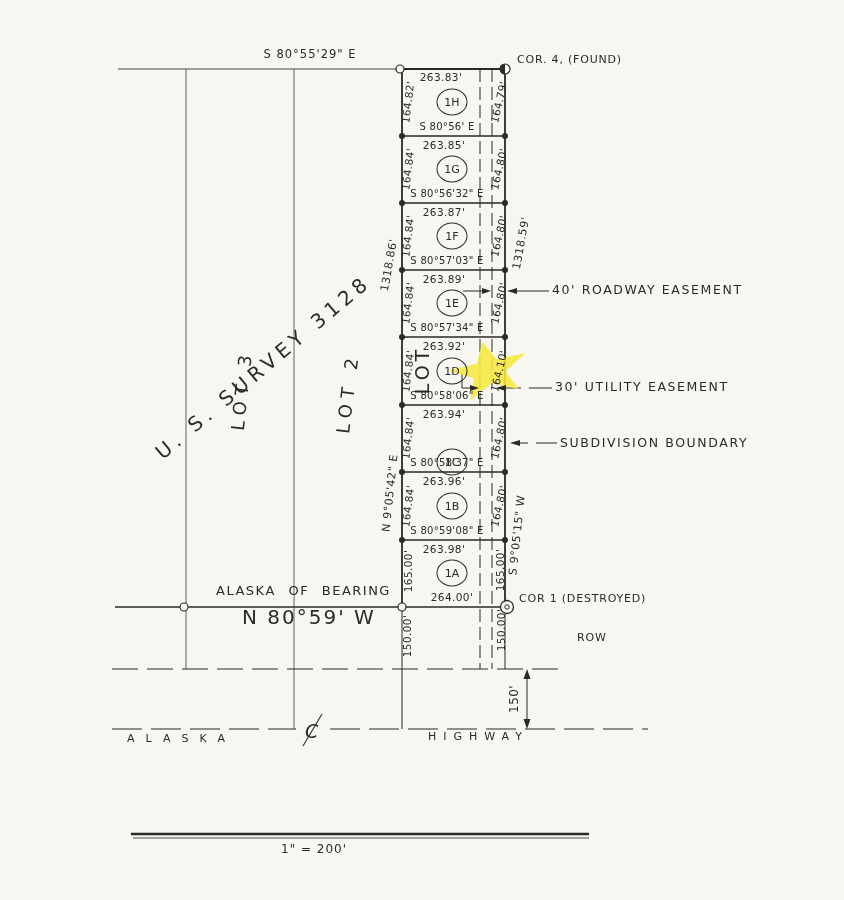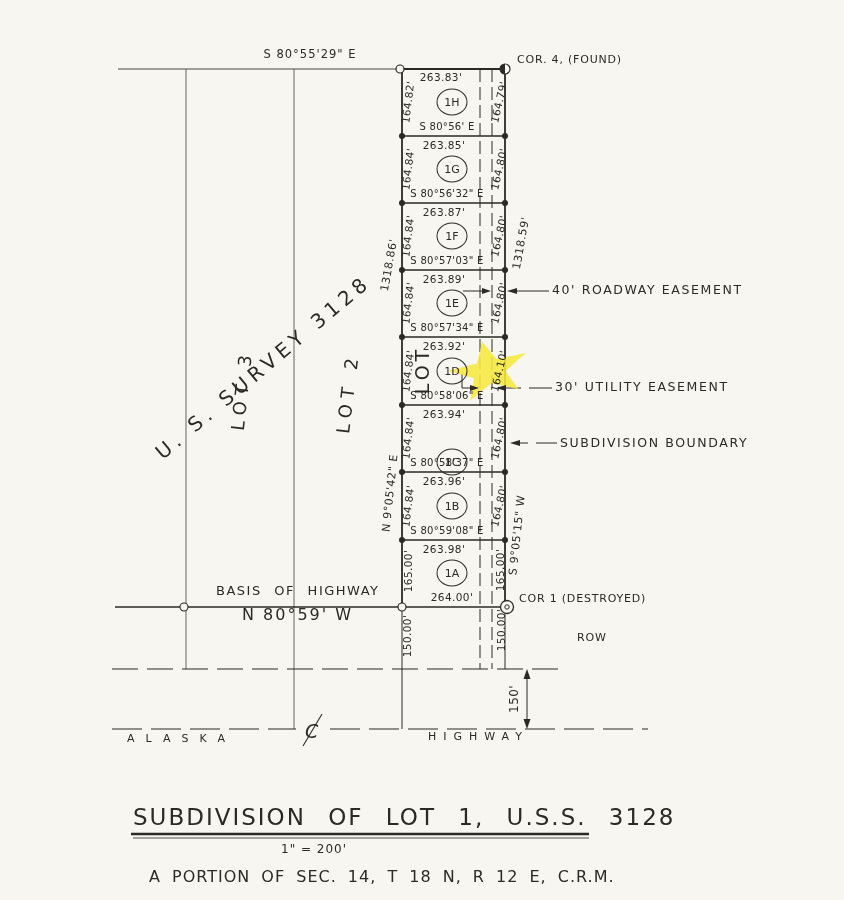--- a/index.html
+++ b/index.html
@@ -24,21 +24,21 @@
   .survey{font-size:20px;letter-spacing:5px;}
   .lotid{position:absolute;width:29px;height:25px;border:1.4px solid #2b2a25;border-radius:50%;
          display:flex;align-items:center;justify-content:center;font-size:11px;
          transform:translate(-50%,-50%);background:transparent;}
   .road{font-size:11px;letter-spacing:11px;}
   .title{font-size:23px;letter-spacing:2px;word-spacing:13px;}
   .scale{font-size:12px;letter-spacing:1px;}
   .portion{font-size:16px;letter-spacing:1px;word-spacing:5px;}
   .wmark{font-size:25px;letter-spacing:2px;color:rgba(105,103,100,.62);}
   .basis{font-size:13px;letter-spacing:1.5px;word-spacing:7px;}
-  .basisval{font-size:16px;letter-spacing:2px;}
+  .basisval{font-size:20px;letter-spacing:2px;}
 </style>
 </head>
 <body>
 
 <div id="canvas">
 
   <svg id="linework" width="844" height="900" viewBox="0 0 844 900">
     <g stroke="#2b2a25" fill="none">
 
       <path d="M186,69 L186,669" stroke="#55534c" stroke-width="0.9"></path>
@@ -186,27 +186,25 @@
   <div class="lbl survey r40" style="left:263px;top:367px">U. S. SURVEY 3128</div>
   <div class="lbl ctxlot r84" style="left:242px;top:390px">LOT 3</div>
   <div class="lbl ctxlot r83" style="left:348px;top:393px">LOT 2</div>
   <div class="lbl lotword r90" style="left:422px;top:370px">LOT</div>
 
   <div class="lbl callout tl" style="left:552px;top:284px">40' ROADWAY EASEMENT</div>
   <div class="lbl callout tl" style="left:555px;top:381px">30' UTILITY EASEMENT</div>
   <div class="lbl callout tl" style="left:560px;top:437px">SUBDIVISION BOUNDARY</div>
 
   <div class="lbl cor tl" style="left:519px;top:593px">COR 1 (DESTROYED)</div>
-  <div class="lbl basis tl" style="left:216px;top:584px">BASIS OF HIGHWAY</div>
+  <div class="lbl basis tl" style="left:216px;top:584px">ALASKA OF BEARING</div>
   <div class="lbl basisval tl" style="left:242px;top:607px">N 80°59' W</div>
 
   <div class="lbl dim r90" style="left:407px;top:636px">150.00'</div>
   <div class="lbl dim r90" style="left:501px;top:630px">150.00'</div>
   <div class="lbl cor tl" style="left:577px;top:632px">ROW</div>
   <div class="lbl dim r90" style="left:514px;top:699px;font-size:12px">150'</div>
   <div class="lbl road tl" style="left:127px;top:733px">ALASKA</div>
   <div class="lbl road tl" style="left:428px;top:731px;letter-spacing:7px">HIGHWAY</div>
 
-  <div class="lbl title tl" style="left:133px;top:806px">SUBDIVISION OF LOT 1, U.S.S. 3128</div>
   <div class="lbl scale tl" style="left:281px;top:843px">1" = 200'</div>
-  <div class="lbl portion tl" style="left:149px;top:869px">A PORTION OF SEC. 14, T 18 N, R 12 E, C.R.M.</div>
 
 </div>
 
 </body></html>

